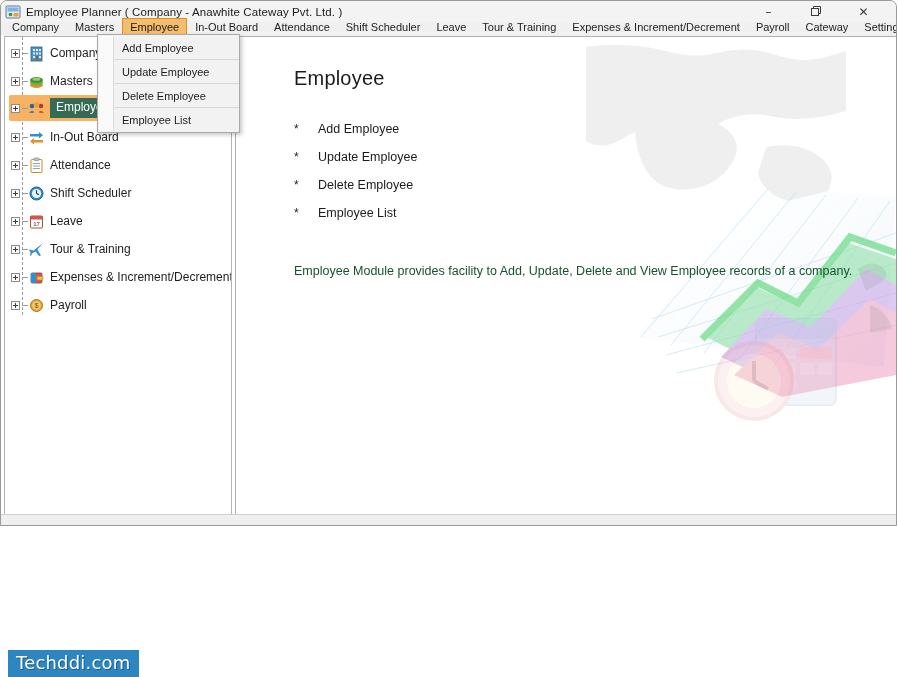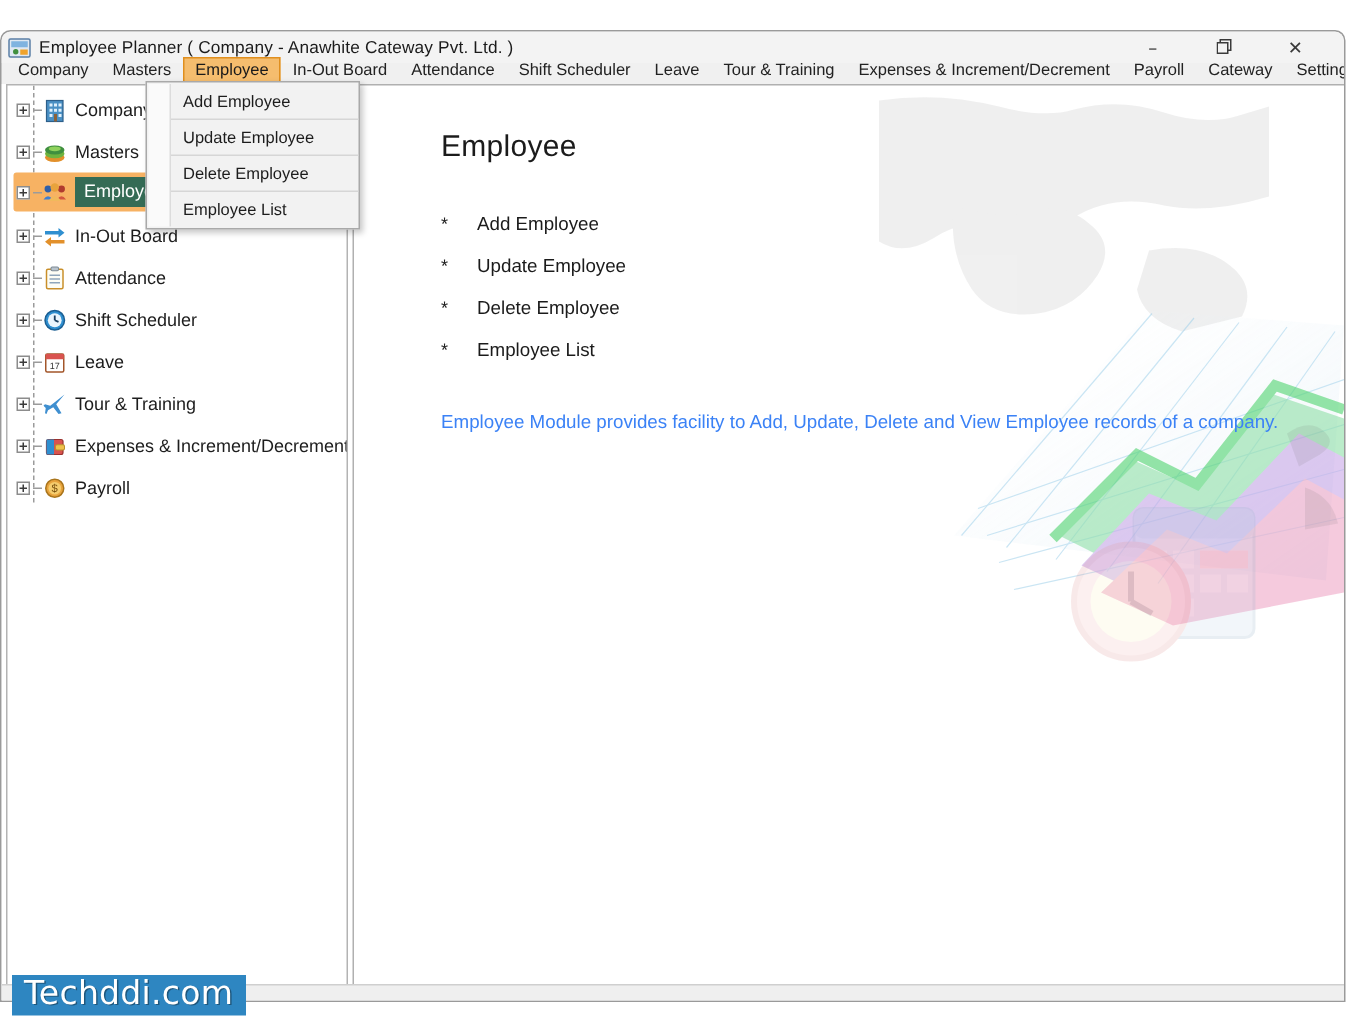--- a/index.html
+++ b/index.html
@@ -14,27 +14,26 @@
     overflow: hidden;
     position: relative;
   }
 
   
   #app-window {
     position: absolute;
     left: 0;
     top: 0;
     width: 897px;
-    height: 648px;
+    height: 526px;
     background: #f0f0f0;
     border: 1px solid #9a9a9a;
     border-radius: 7px 7px 0 0;
     box-sizing: border-box;
     overflow: hidden;
-    margin-top: 20px;
   }
 
   
   #title-bar {
     position: absolute;
     left: 0; top: 0;
     width: 100%;
     height: 21px;
     background: #f3f3f3;
     border-radius: 6px 6px 0 0;
@@ -242,23 +241,23 @@
     color: #222;
     flex: 0 0 auto;
   }
   .bullet-text {
     font-size: 12.5px;
     color: #1b1b1b;
   }
   #content-description {
     position: absolute;
     left: 58px;
-    top: 217px;
+    top: 227px;
     font-size: 12.5px;
-    color: #3b82f6;
+    color: #14532d;
     white-space: nowrap;
   }
 
   
   #status-bar {
     position: absolute;
     left: 0;
     bottom: 0;
     width: 100%;
     height: 10px;
@@ -310,21 +309,21 @@
   
   #watermark {
     position: absolute;
     left: 8px;
     top: 650px;
     background: #2e86c1;
     padding: 1px 8px 3px 8px;
     box-sizing: border-box;
   }
   #watermark-text {
-    font-size: 22px;
+    font-size: 18px;
     color: #ffffff;
     font-family: "DejaVu Sans", sans-serif;
     letter-spacing: 0.2px;
     text-shadow: 1px 1px 0 rgba(0,0,0,0.35);
     line-height: 24px;
   }
 </style>
 </head>
 <body>
 

